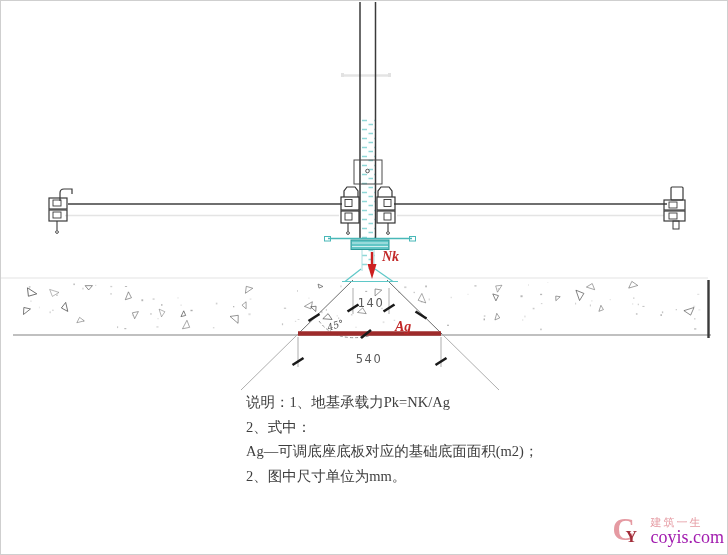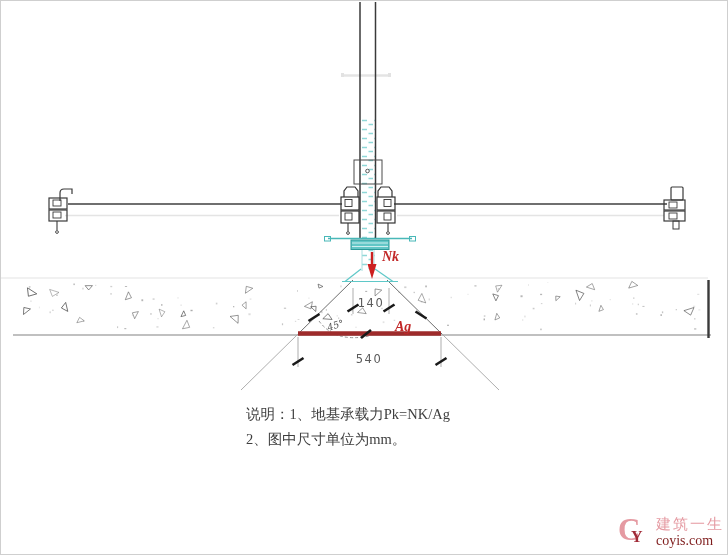--- a/index.html
+++ b/index.html
@@ -12,42 +12,42 @@
   .dim-text{
     font-family:"DejaVu Sans",sans-serif;font-size:11.5px;fill:#5a5a5a;letter-spacing:1.5px;
   }
   .angle-text{
     font-family:"DejaVu Serif","Liberation Serif",serif;font-size:9.5px;fill:#555;font-style:italic;
   }
   .red-label{
     font-family:"Liberation Serif","DejaVu Serif",serif;font-size:14px;fill:#c22828;font-style:italic;font-weight:bold;
   }
   #notes{
-    position:absolute;left:245px;top:401px;width:475px;
+    position:absolute;left:245px;top:389px;width:475px;
     font-family:"Liberation Serif","DejaVu Serif",serif;
     font-size:14.5px;line-height:24.7px;color:#3e3e3e;white-space:nowrap;
   }
   #logo{
     position:absolute;right:3px;bottom:5px;display:flex;align-items:center;gap:4px;
   }
   .logo-mark{position:relative;width:34px;height:34px;}
   .logo-c{
     position:absolute;left:0;top:-3px;font-family:"Liberation Serif",serif;
     font-size:31px;font-weight:bold;color:#e59aa2;
   }
   .logo-y{
     position:absolute;left:13px;top:13px;font-family:"Liberation Serif",serif;
     font-size:16px;font-weight:bold;color:#a12c38;
   }
   .logo-txt{display:flex;flex-direction:column;line-height:1.1;}
   .logo-brand{
-    font-size:15px;color:#e59aa2;letter-spacing:2px;font-family:"Liberation Sans",sans-serif;
+    font-size:11px;color:#e59aa2;letter-spacing:2px;font-family:"Liberation Sans",sans-serif;
   }
   .logo-site{
-    font-size:14px;color:#7f1d1d;font-family:"Liberation Serif","DejaVu Serif",serif;
+    font-size:18px;color:#a21caf;font-family:"Liberation Serif","DejaVu Serif",serif;
   }
 </style>
 </head>
 <body>
 
 <div id="canvas">
 
   <svg id="draw" width="728" height="555" viewBox="0 0 728 555">
     <defs>
       <pattern id="thread" width="12" height="9" patternUnits="userSpaceOnUse">
@@ -295,20 +295,22 @@
       <line x1="434.5" y1="364" x2="445.5" y2="357" stroke="#1a1a1a" stroke-width="2.6"></line>
       <text class="dim-text" x="368" y="362" text-anchor="middle">540</text>
     </g>
 
     <text class="red-label" x="381" y="260">Nk</text>
     <text class="red-label" x="394" y="330">Ag</text>
   </svg>
 
   <div id="notes">
     <div>说明：1、地基承载力Pk=NK/Ag</div>
+    <div>2、式中：</div>
+    <div>Ag—可调底座底板对应的基础底面面积(m2)；</div>
     <div>2、图中尺寸单位为mm。</div>
   </div>
 
   <div id="logo">
     <div class="logo-mark">
       <span class="logo-c">C</span>
       <span class="logo-y">Y</span>
     </div>
     <div class="logo-txt">
       <span class="logo-brand">建筑一生</span>

